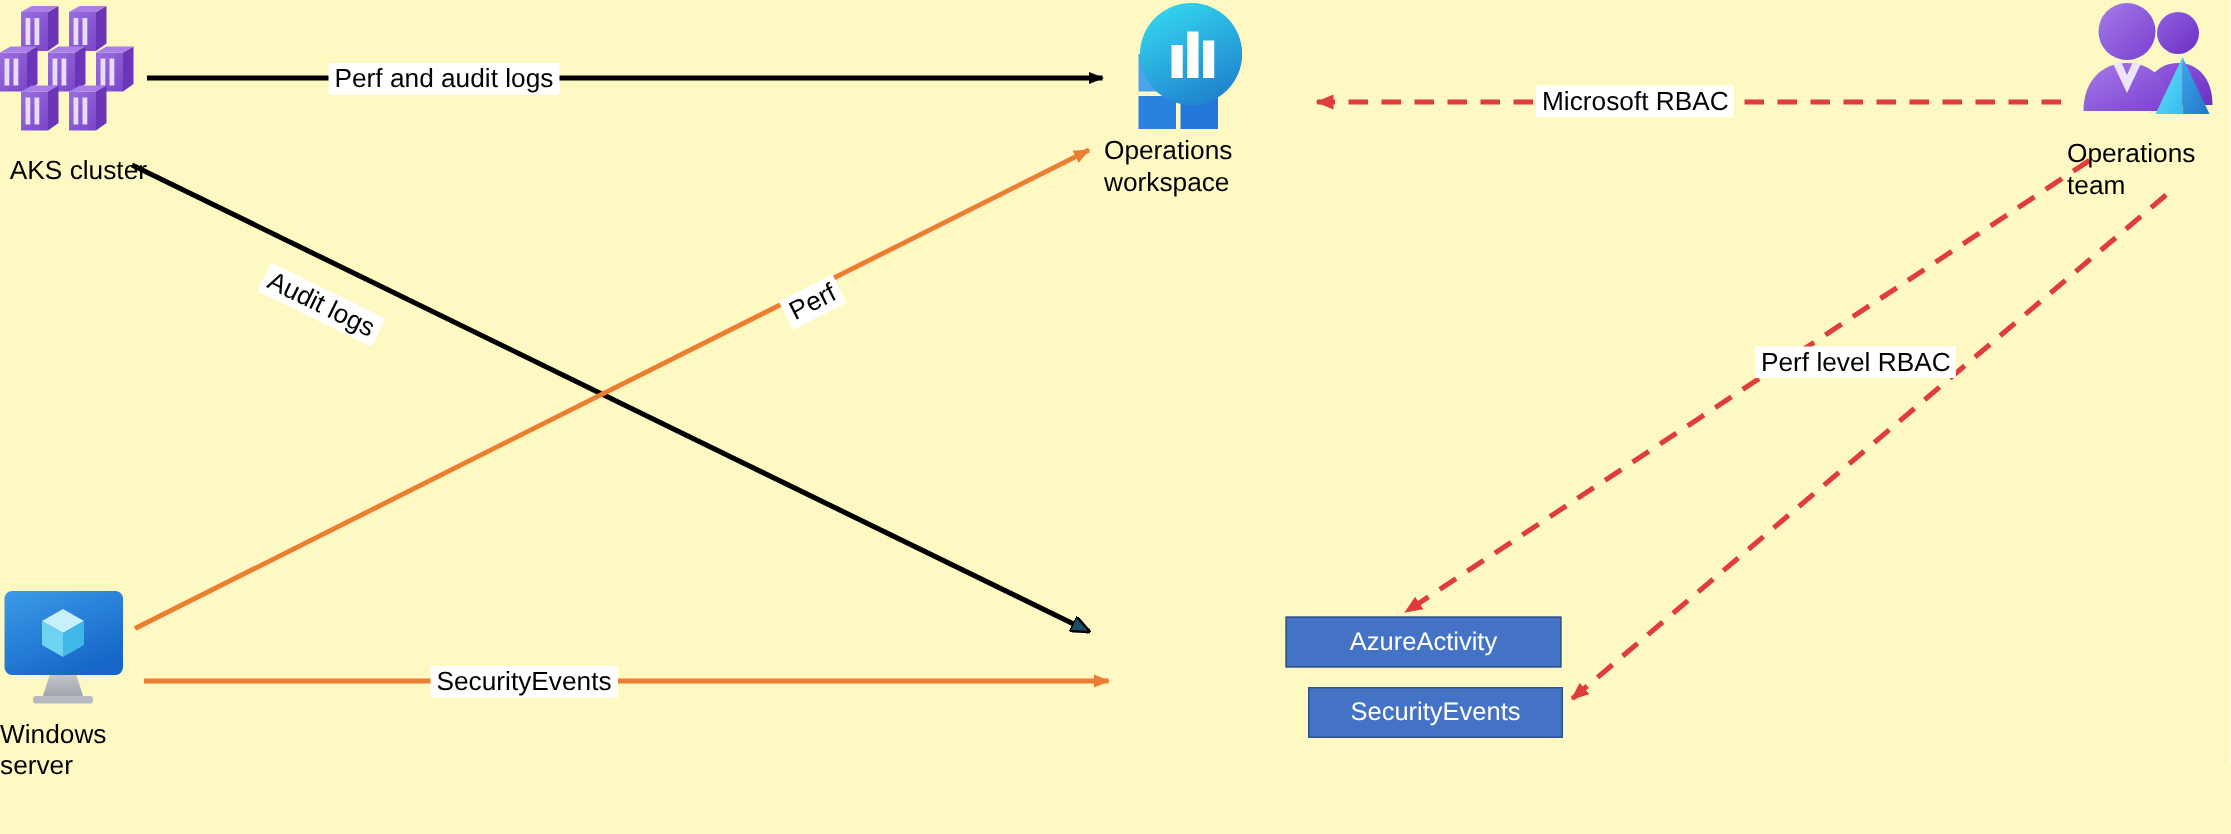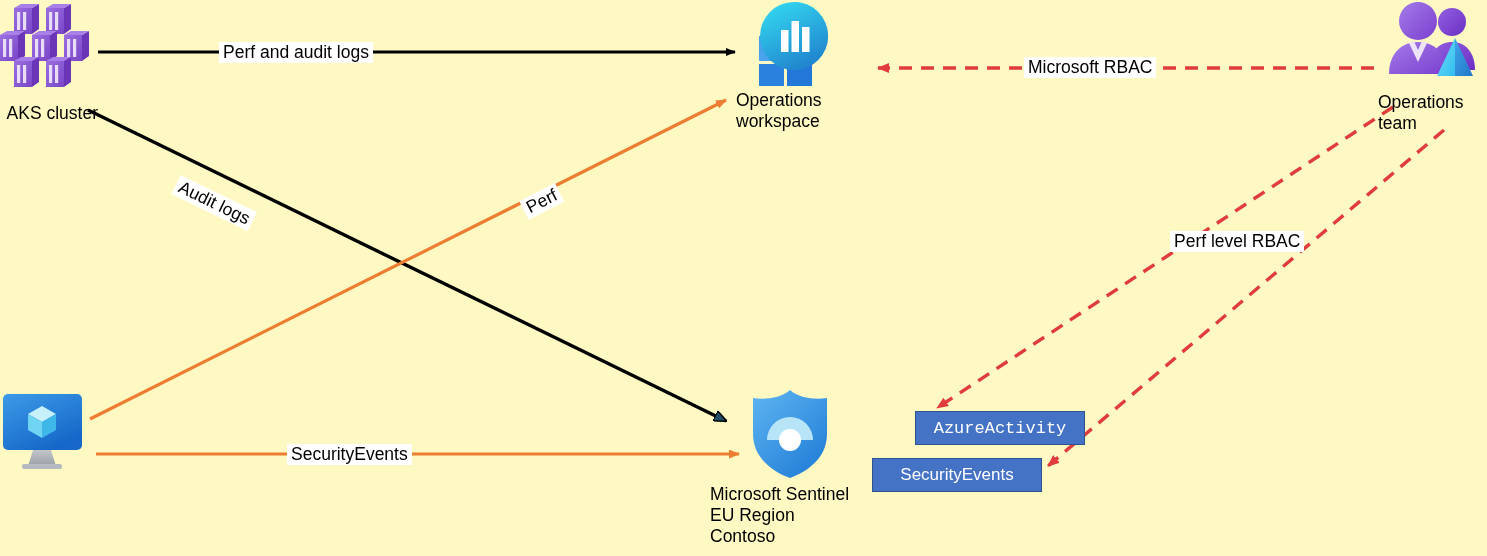--- a/index.html
+++ b/index.html
@@ -212,20 +212,22 @@
 
         <rect x="3" y="2" width="79" height="56" rx="5" fill="url(#monGrad)"></rect>
 
         <g transform="translate(42,30)">
           <path d="M0,-16 L14,-8 L0,0 L-14,-8 z" fill="#C6F0FB"></path>
           <path d="M-14,-8 L0,0 L0,16 L-14,8 z" fill="#6FD3F2"></path>
           <path d="M14,-8 L0,0 L0,16 L14,8 z" fill="#3FB7E8"></path>
         </g>
       </svg>
     </div>
+    <div class="node-label" style="margin-top:3px;">Windows
+server</div>
   </div>
 
   <div class="node" style="left:736px; top:0px; width:116px;">
     <div class="icon-box" style="width:116px; height:86px; display:flex; justify-content:center;">
       <svg width="92" height="86" viewBox="0 0 92 86" xmlns="http://www.w3.org/2000/svg">
         <defs>
           <linearGradient id="wsCircle" x1="0.25" y1="0" x2="0.75" y2="1">
             <stop offset="0%" stop-color="#33D6EF"></stop>
             <stop offset="100%" stop-color="#1F7FCC"></stop>
           </linearGradient>
@@ -239,44 +241,20 @@
         <circle cx="46" cy="36" r="34" fill="url(#wsCircle)"></circle>
         <rect x="33" y="30" width="7.5" height="22" fill="#ffffff"></rect>
         <rect x="43.5" y="21" width="7.5" height="31" fill="#ffffff"></rect>
         <rect x="54" y="27" width="7.5" height="25" fill="#ffffff"></rect>
       </svg>
     </div>
     <div class="node-label" style="margin-top:4px;">Operations
 workspace</div>
   </div>
 
-  <div class="node" style="left:710px; top:388px; width:160px;">
-    <div class="icon-box" style="width:160px; height:92px; display:flex; justify-content:center;">
-      <svg width="86" height="92" viewBox="0 0 86 92" xmlns="http://www.w3.org/2000/svg">
-        <defs>
-          <linearGradient id="sentGrad" x1="0.1" y1="0" x2="0.9" y2="1">
-            <stop offset="0%" stop-color="#5CB3F0"></stop>
-            <stop offset="100%" stop-color="#1E7BD6"></stop>
-          </linearGradient>
-        </defs>
-        <path d="M43,2
-                 C34,10 18,12 6,10
-                 L6,46
-                 C6,70 26,84 43,90
-                 C60,84 80,70 80,46
-                 L80,10
-                 C68,12 52,10 43,2 z" fill="url(#sentGrad)"></path>
-        <path d="M20,52 A23,23 0 0 1 66,52 L53,52 A10,10 0 0 0 33,52 z" fill="#B8E4F8"></path>
-        <circle cx="43" cy="52" r="11" fill="#ffffff"></circle>
-      </svg>
-    </div>
-    <div class="node-label" style="margin-top:4px;">Microsoft Sentinel
-EU Region
-Contoso</div>
-  </div>
 
   <div class="node" style="left:1378px; top:0px; width:109px;">
     <div class="icon-box" style="width:109px; height:88px; display:flex; justify-content:center;">
       <svg width="104" height="88" viewBox="0 0 104 88" xmlns="http://www.w3.org/2000/svg">
         <defs>
           <linearGradient id="personA" x1="0" y1="0" x2="1" y2="1">
             <stop offset="0%" stop-color="#A47BE8"></stop>
             <stop offset="100%" stop-color="#7B3FD0"></stop>
           </linearGradient>
           <linearGradient id="personB" x1="0" y1="0" x2="1" y2="1">
@@ -303,18 +281,18 @@
 
         <path d="M74,38 L56,76 L74,76 z" fill="url(#pyrL)"></path>
         <path d="M74,38 L92,76 L74,76 z" fill="url(#pyrR)"></path>
       </svg>
     </div>
     <div class="node-label" style="margin-top:4px;">Operations
 team</div>
   </div>
 
   <div>
-    <div class="table-badge" style="left:915px; top:411px; width:170px; height:34px;font-family:Liberation Mono, monospace;">AzureActivity</div>
+    <div class="table-badge" style="left:857px; top:411px; width:184px; height:34px;">AzureActivity</div>
 
     <div class="table-badge" style="left:872px; top:458px; width:170px; height:34px;">SecurityEvents</div>
   </div>
 
 </div>
 
 </body></html>

